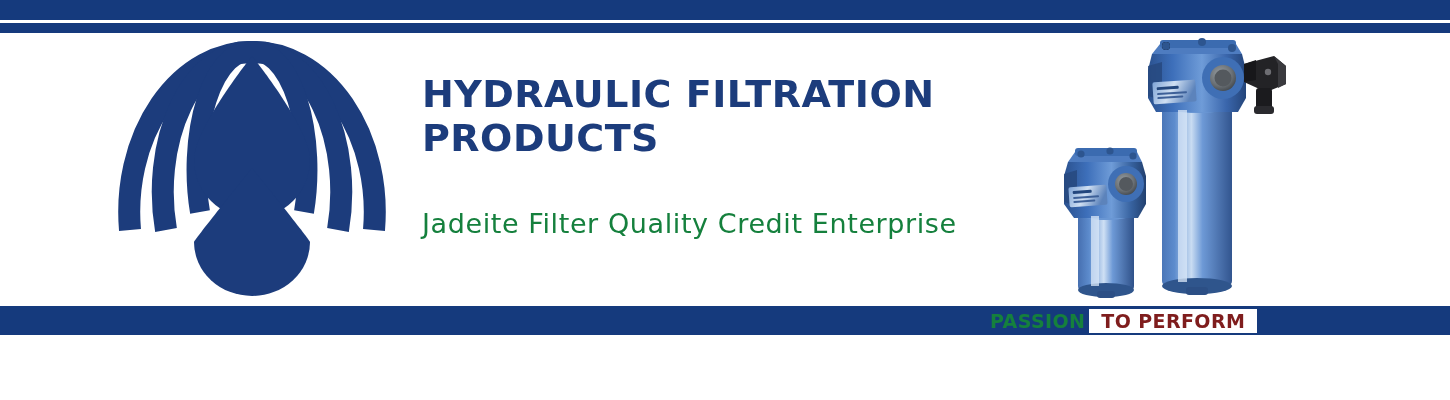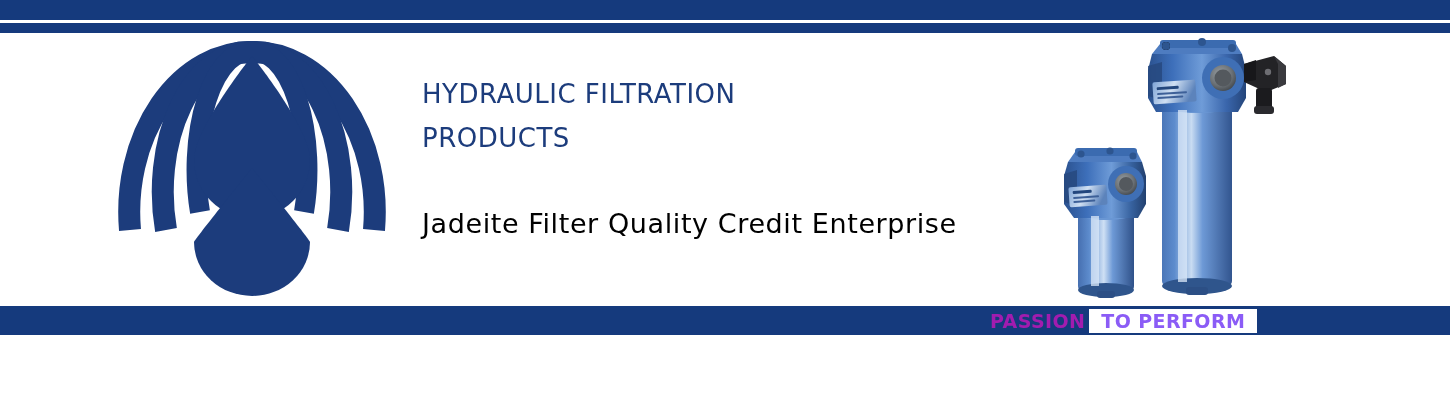--- a/index.html
+++ b/index.html
@@ -53,37 +53,37 @@
 
   
   .headline-block {
     position: absolute;
     left: 422px;
     top: 72px;
     width: 620px;
   }
   .headline {
     font-family: "DejaVu Sans", sans-serif;
-    font-weight: normal;
-    font-size: 26px;
+    font-weight: bold;
+    font-size: 38px;
     letter-spacing: 0.5px;
     line-height: 44px;
     color: #1c3c7c;
     margin: 0;
     white-space: pre-line;
   }
   .subheadline {
     position: absolute;
     left: 422px;
     top: 208px;
     font-family: "DejaVu Sans", sans-serif;
     font-weight: normal;
     font-size: 27px;
     letter-spacing: 0.6px;
-    color: #000000;
+    color: #15803d;
     margin: 0;
     white-space: nowrap;
   }
 
   
   .product-group {
     position: absolute;
     left: 1060px;
     top: 26px;
     width: 240px;
@@ -98,28 +98,28 @@
     left: 990px;
     height: 24px;
     display: flex;
     align-items: stretch;
     font-family: "DejaVu Sans", sans-serif;
     font-weight: bold;
     font-size: 19px;
     letter-spacing: 0.4px;
   }
   .slogan-passion {
-    color: #a21caf;
+    color: #15803d;
     background: transparent;
     display: flex;
     align-items: center;
     padding: 0 4px 0 0;
   }
   .slogan-perform {
-    color: #8b5cf6;
+    color: #7f1d1d;
     background: #ffffff;
     display: flex;
     align-items: center;
     padding: 0 12px;
   }
 
   
   .brand-lockup {
     position: absolute;
     left: 1077px;

